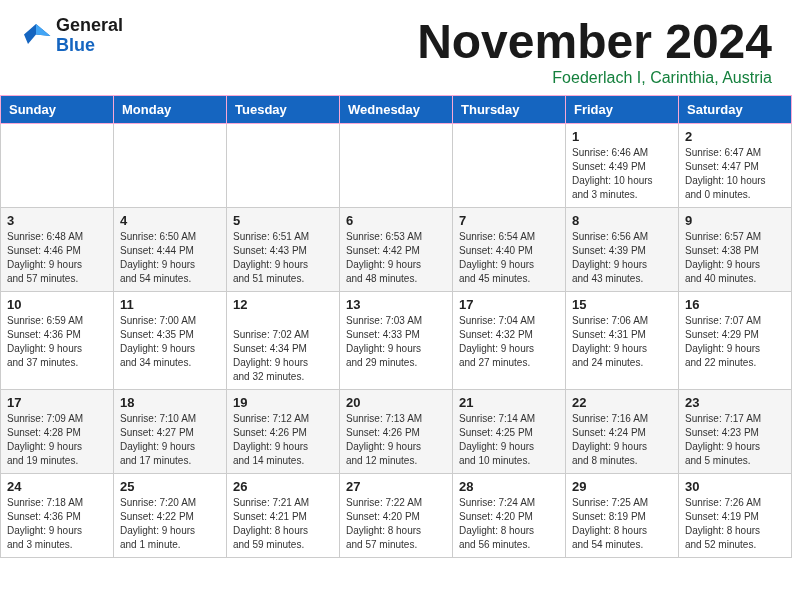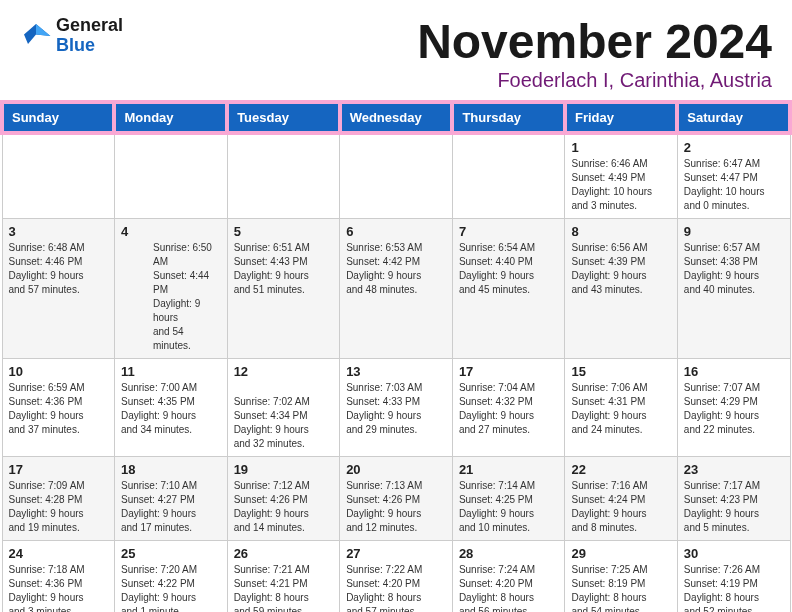--- a/index.html
+++ b/index.html
@@ -8,32 +8,32 @@
     .header { padding: 16px 20px 8px 20px; display: flex; align-items: flex-start; justify-content: space-between; }
     
     .logo { display: flex; align-items: center; gap: 4px; }
     .logo-text { font-size: 18px; font-weight: bold; color: #1a1a1a; line-height: 1.1; }
     .logo-text .general { display: block; text-align: right; }
     .logo-text .blue { color: #1565c0; }
     .logo-bird { width: 32px; height: 32px; }
     
     .title-block { text-align: right; }
     .month-title { font-size: 48px; font-weight: bold; color: #1a1a1a; line-height: 1.1; }
-    .subtitle { font-size: 20px; color: #701a75; }
+    .subtitle { font-size: 16px; color: #15803d; }
     
     .calendar { width: 100%; border-collapse: collapse; margin: 0; }
     
     .calendar thead tr th {
       background-color: #1565c0;
       color: #fff;
       font-size: 13px;
       font-weight: bold;
       padding: 6px 8px;
       text-align: left;
-      border: 4px solid #f9a8d4;
+      border: 1px solid #f9a8d4;
     }
     
     .calendar tbody tr td {
       vertical-align: top;
       border: 1px solid #ccc;
       padding: 5px 6px;
       width: 113px;
       min-height: 90px;
       font-size: 10.5px;
       color: #222;
@@ -116,21 +116,21 @@
       <tr>
         <td>
           <span class="day-number">3</span>
           <div class="day-info" style="white-space: pre-line;">Sunrise: 6:48 AM
 Sunset: 4:46 PM
 Daylight: 9 hours
 and 57 minutes.</div>
         </td>
         <td>
           <span class="day-number">4</span>
-          <div class="day-info" style="white-space: pre-line; margin-left: 32px;">Sunrise: 6:50 AM
+          <div class="day-info" style="white-space: pre-line;">Sunrise: 6:50 AM
 Sunset: 4:44 PM
 Daylight: 9 hours
 and 54 minutes.</div>
         </td>
         <td>
           <span class="day-number">5</span>
           <div class="day-info" style="white-space: pre-line;">Sunrise: 6:51 AM
 Sunset: 4:43 PM
 Daylight: 9 hours
 and 51 minutes.</div>

